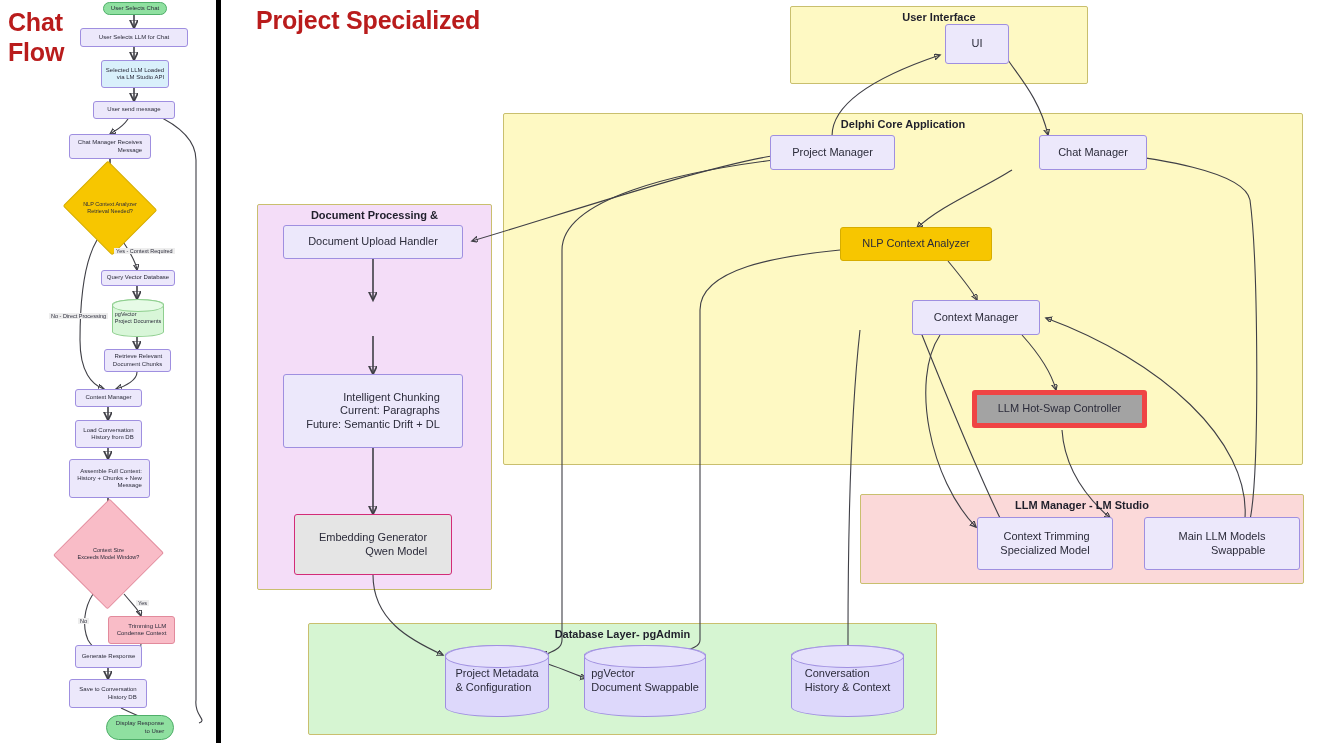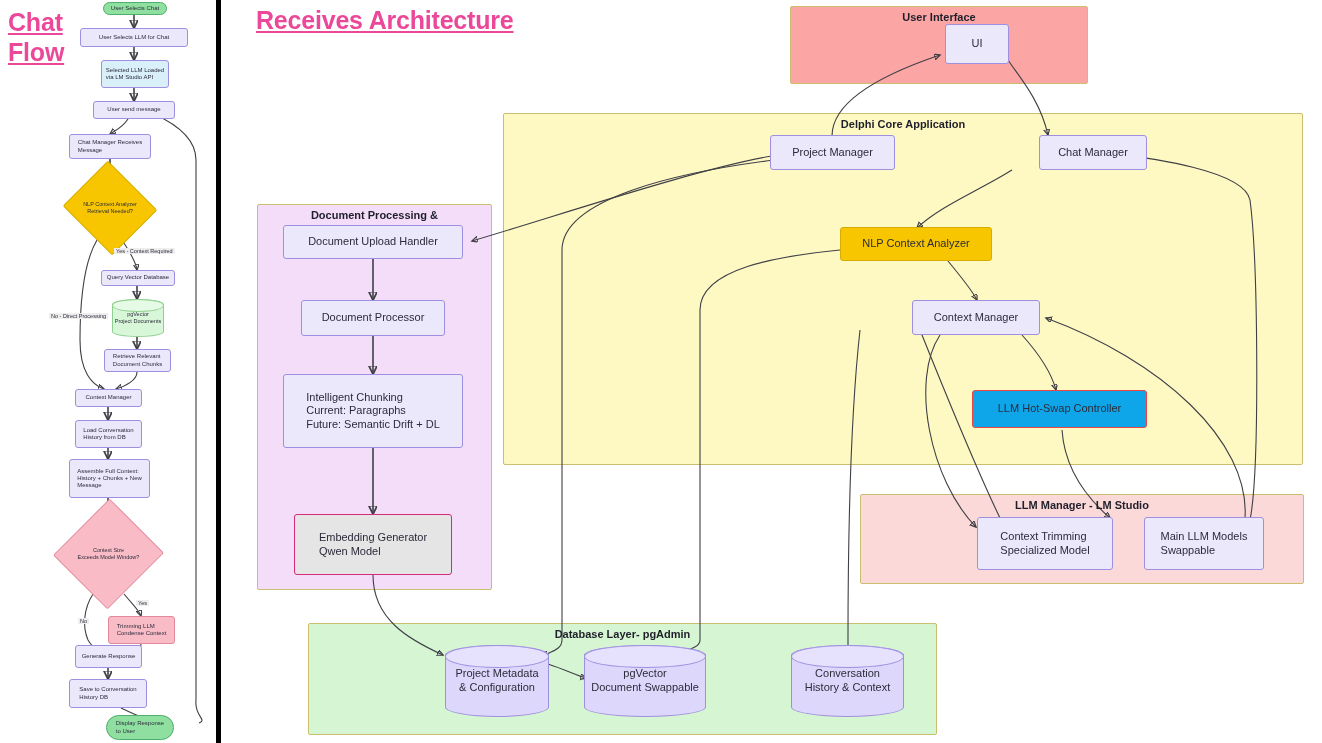--- a/index.html
+++ b/index.html
@@ -21,51 +21,50 @@
     position: absolute;
     top: 0; bottom: 0;
     width: 5px;
     background: #000000;
   }
 
   
   .panel-title {
     position: absolute;
     font-weight: bold;
-    color: #ec4899;
+    color: #b91c1c;
     letter-spacing: -0.2px;
     line-height: 1.18;
     white-space: pre-line;
-    text-decoration: underline;
   }
   #chat-flow-title { left: 8px; top: 8px; font-size: 25px; }
   #arch-title      { left: 256px; top: 6px; font-size: 25px; }
 
   
   .node {
     position: absolute;
     display: flex;
     align-items: center;
     justify-content: center;
-    text-align: left;
+    text-align: right;
     color: #2b2b3a;
     border-radius: 3px;
     line-height: 1.22;
     white-space: pre-line;
     padding: 2px 3px;
   }
 
   
   .n-lav   { background:#ece8fb; border:1px solid #9f8fe0; }
   .n-blue  { background:#d9f0fb; border:1px solid #9f8fe0; }
   .n-green { background:#8fe0a0; border:1px solid #4fae69; }
   .n-yellow{ background:#f7c600; border:1px solid #d6ad00; }
   .n-pink  { background:#f9bcc7; border:1px solid #e28a9c; }
   .n-hotpink{ background:#e5e5e5; border:1px solid #d32b78; }
-  .n-cyan  { background:#0ea5e9; border:1px solid #ef4444; }
+  .n-cyan  { background:#a3a3a3; border:5px solid #ef4444; }
 
   .stadium { border-radius: 999px; }
 
   
   .diamond {
     position: absolute;
     display:flex; align-items:center; justify-content:center;
   }
   .diamond .dshape {
     position:absolute; inset:0;
@@ -81,21 +80,21 @@
     z-index: 2;
   }
 
   
   .cyl {
     position:absolute;
     background:#ddd8fb;
     border:1px solid #9f8fe0;
     border-radius: 50% / 14%;
     display:flex; align-items:center; justify-content:center;
-    text-align:center; white-space:pre-line;
+    text-align:left; white-space:pre-line;
     color:#2b2b3a; line-height:1.25;
   }
   .cyl::before{
     content:""; position:absolute;
     left:-1px; right:-1px; top:-1px;
     height: 30%;
     border:1px solid #9f8fe0;
     border-radius: 50% / 50%;
     background:#e6e1fc;
   }
@@ -126,21 +125,21 @@
   .cluster > .cluster-title {
     position:absolute;
     left:0; right:0;
     top:4px;
     text-align:center;
     font-weight:bold;
     font-size:11px;
     color:#1f1f2b;
     z-index:3;
   }
-  .c-ui     { background:#fca5a5;padding-left:40px; }
+  .c-ui     { background:#fef9c3;padding-left:40px; }
   .c-core   { background:#fef9c3; }
   .c-doc    { background:#f4ddf8; }
   .c-llm    { background:#fbd9d9; }
   .c-db     { background:#d6f5d2; }
 
   
   svg.edges {
     position:absolute; left:0; top:0;
     width:100%; height:100%;
     overflow:visible;
@@ -260,21 +259,21 @@
   <div class="node n-lav" style="left:75px; top:645px; width:67px; height:23px; font-size:6px;">Generate Response</div>
 
   <div class="node n-lav" style="left:69px; top:679px; width:78px; height:29px; font-size:6px;">Save to Conversation
 History DB</div>
 
   <div class="node n-green stadium" style="left:106px; top:715px; width:68px; height:25px; font-size:6px;">Display Response
 to User</div>
 
   <div class="divider" style="left:216px;"></div>
 
-  <div id="arch-title" class="panel-title">Receives Architecture</div>
+  <div id="arch-title" class="panel-title">Project Specialized</div>
 
   <div class="cluster c-ui" style="left:790px; top:6px; width:298px; height:78px;">
     <div class="cluster-title">User Interface</div>
   </div>
 
   <div class="cluster c-core" style="left:503px; top:113px; width:800px; height:352px;">
     <div class="cluster-title" style="text-align:center;">Delphi Core Application</div>
   </div>
 
   <div class="cluster c-doc" style="left:257px; top:204px; width:235px; height:386px;">
@@ -335,33 +334,32 @@
   <div class="node n-lav" style="left:1000px; top:135px; width:108px; height:35px; font-size:11px;margin-left:39px;">Chat Manager</div>
 
   <div class="node n-yellow" style="left:840px; top:227px; width:152px; height:34px; font-size:11px;">NLP Context Analyzer</div>
 
   <div class="node n-lav" style="left:912px; top:300px; width:128px; height:35px; font-size:11px;">Context Manager</div>
 
   <div class="node n-cyan" style="left:972px; top:390px; width:175px; height:38px; font-size:11px;">LLM Hot-Swap Controller</div>
 
   <div class="node n-lav" style="left:283px; top:225px; width:180px; height:34px; font-size:11px;">Document Upload Handler</div>
 
-  <div class="node n-lav" style="left:301px; top:300px; width:144px; height:36px; font-size:11px;">Document Processor</div>
 
   <div class="node n-lav" style="left:283px; top:374px; width:180px; height:74px; font-size:11px;">Intelligent Chunking
 Current: Paragraphs
 Future: Semantic Drift + DL</div>
 
   <div class="node n-hotpink" style="left:294px; top:514px; width:158px; height:61px; font-size:11px; color:#2b2b3a;">Embedding Generator
 Qwen Model</div>
 
   <div class="node n-lav" style="left:977px; top:517px; width:136px; height:53px; font-size:11px;">Context Trimming
 Specialized Model</div>
 
-  <div class="node n-lav" style="left:1144px; top:517px; width:120px; height:53px; font-size:11px;">Main LLM Models
+  <div class="node n-lav" style="left:1144px; top:517px; width:156px; height:53px; font-size:11px;">Main LLM Models
 Swappable</div>
 
   <div class="cyl" style="left:445px; top:645px; width:104px; height:72px; font-size:11px;">
     <span class="cyl-label">Project Metadata
 &amp; Configuration</span>
   </div>
 
   <div class="cyl" style="left:584px; top:645px; width:122px; height:72px; font-size:11px;">
     <span class="cyl-label">pgVector
 Document Swappable</span>

